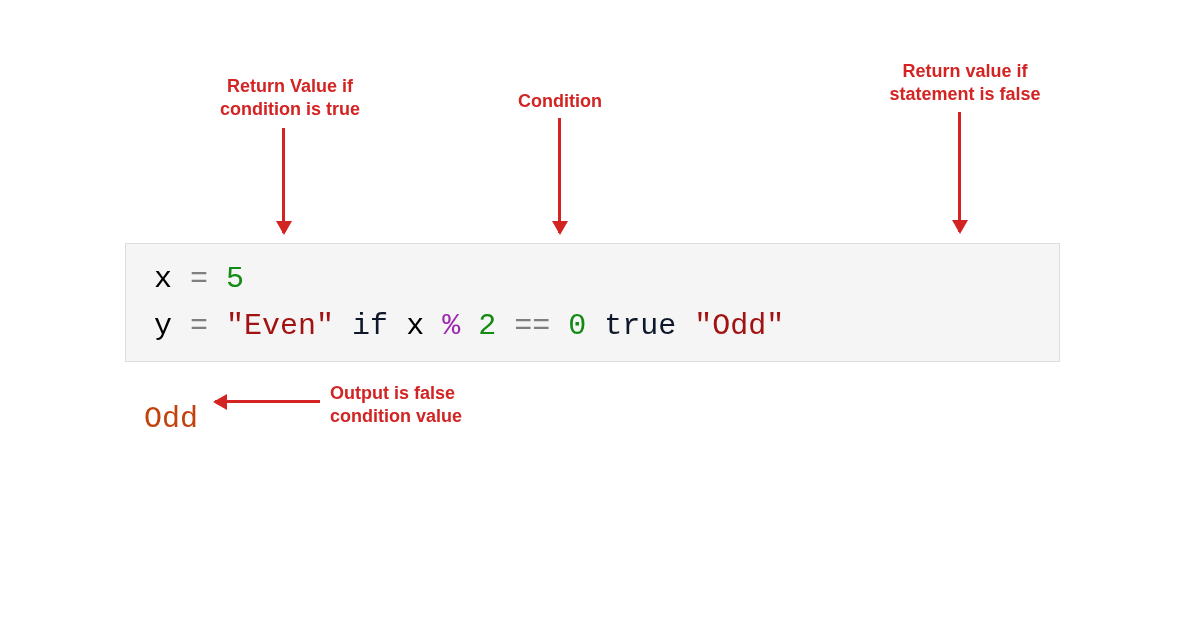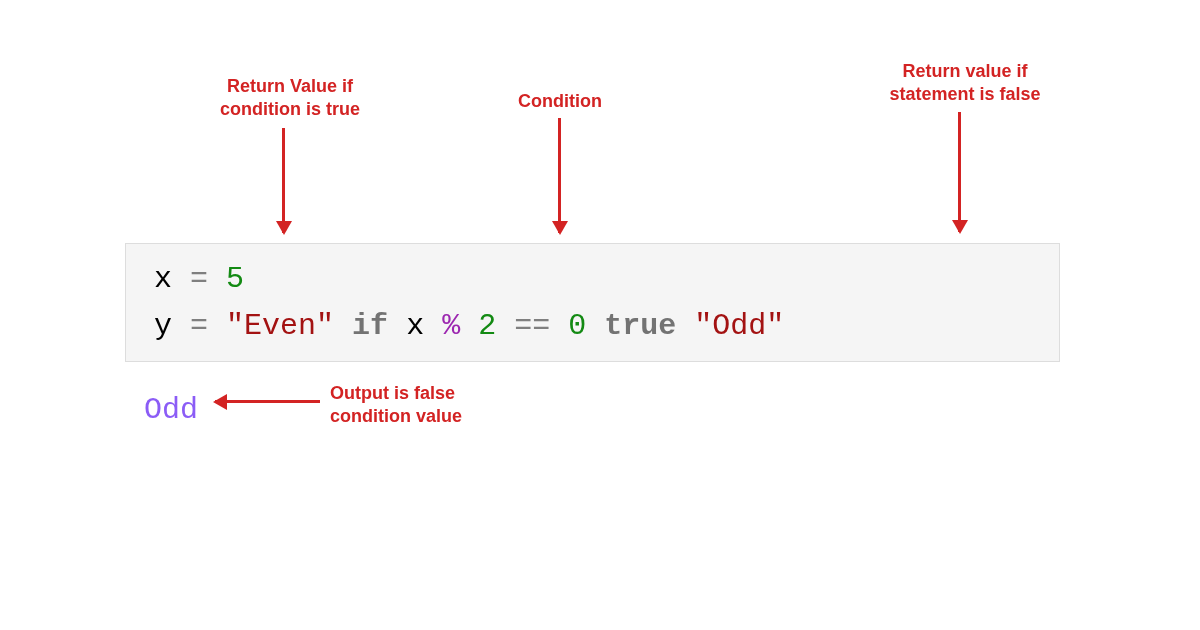--- a/index.html
+++ b/index.html
@@ -60,31 +60,31 @@
       background: #f5f5f5;
       border: 1px solid #ddd;
       padding: 12px 28px;
       font-family: 'Courier New', Consolas, monospace;
       font-size: 30px;
       line-height: 1.55;
       margin-top: 48px;
     }
     .output {
       position: absolute;
-      top: 393px;
+      top: 402px;
       left: 144px;
       font-family: 'Courier New', Consolas, monospace;
       font-size: 30px;
-      color: #8b5cf6;
+      color: #c2410c;
     }
     .tok-var { color: #000; }
     .tok-op { color: #7f7f7f; }
     .tok-num { color: #138a13; }
     .tok-str { color: #a31212; }
-    .tok-kw { color: #737373; font-weight: bold; }
+    .tok-kw { color: #0f172a; font-weight: normal; }
     .tok-func { color: #000; }
     .tok-sym { color: #9c27b0; }
   </style>
 </head>
 <body>
 
 <div class="annotation" style="top:75px; left:200px; width:180px;">Return Value if<br>condition is true</div>
 <div class="arrow-down" style="top:128px; left:282px; height:105px;"></div>
 
 <div class="annotation" style="top:90px; left:500px; width:120px;">Condition</div>

